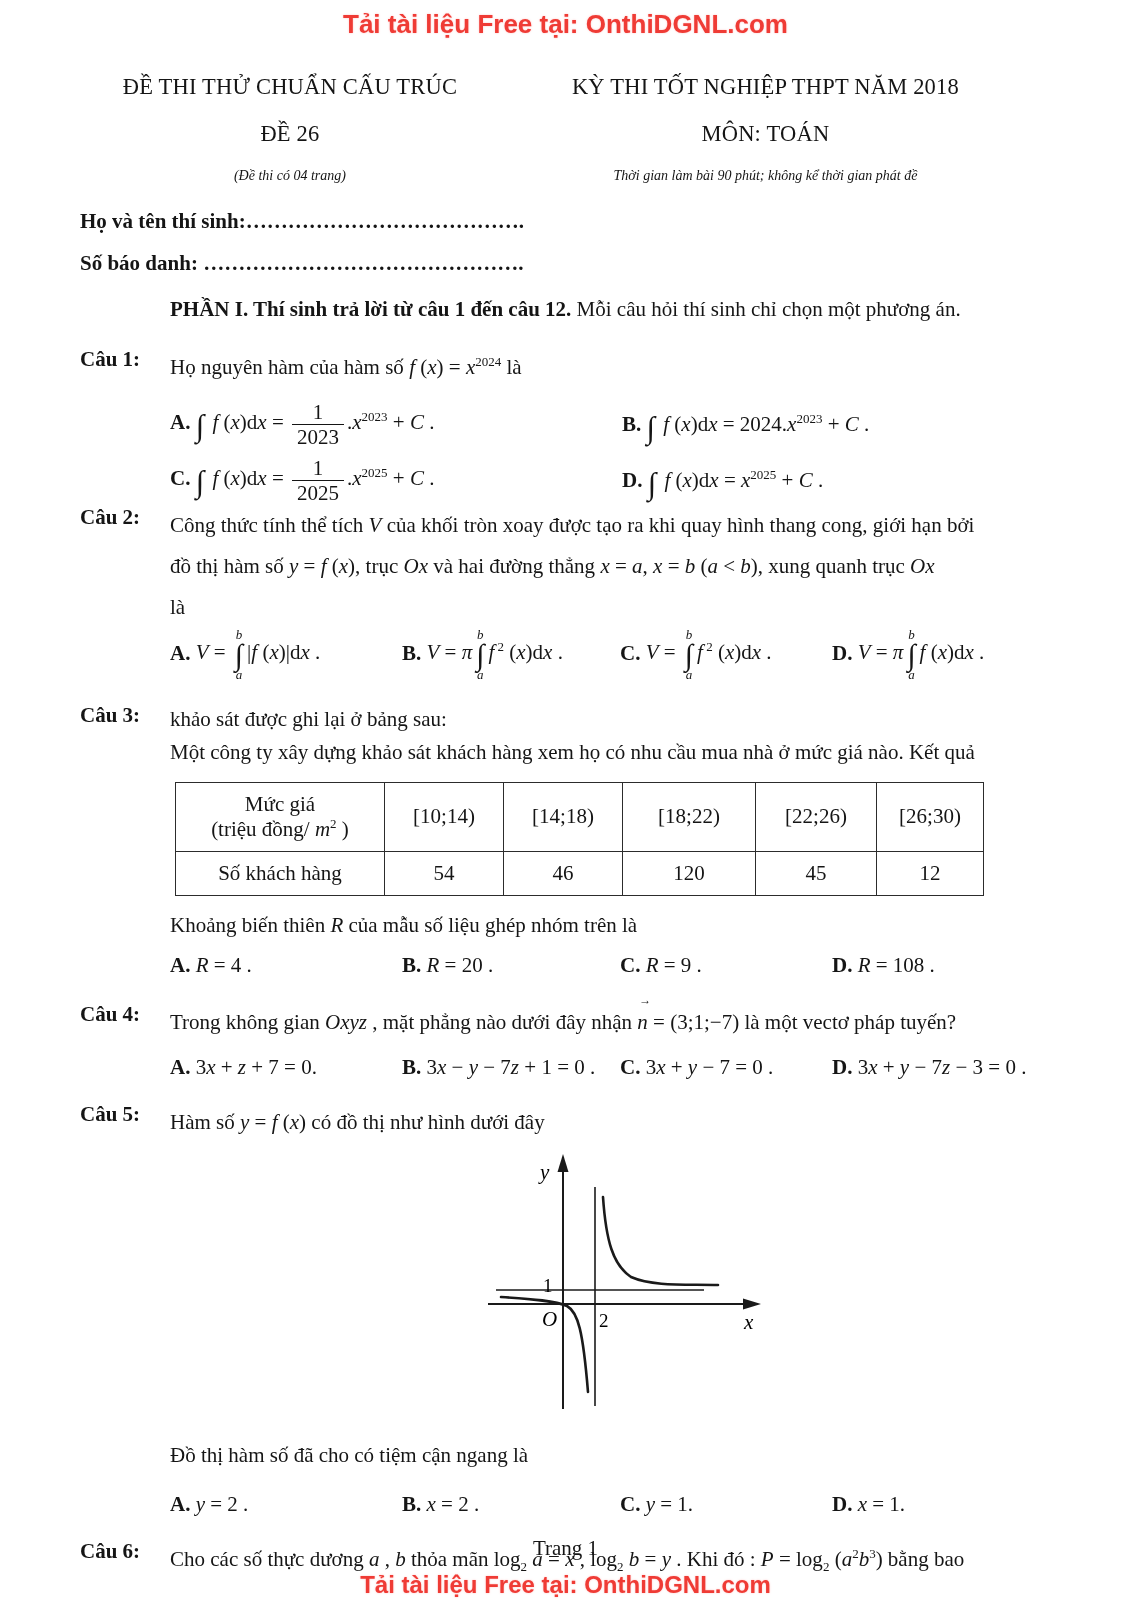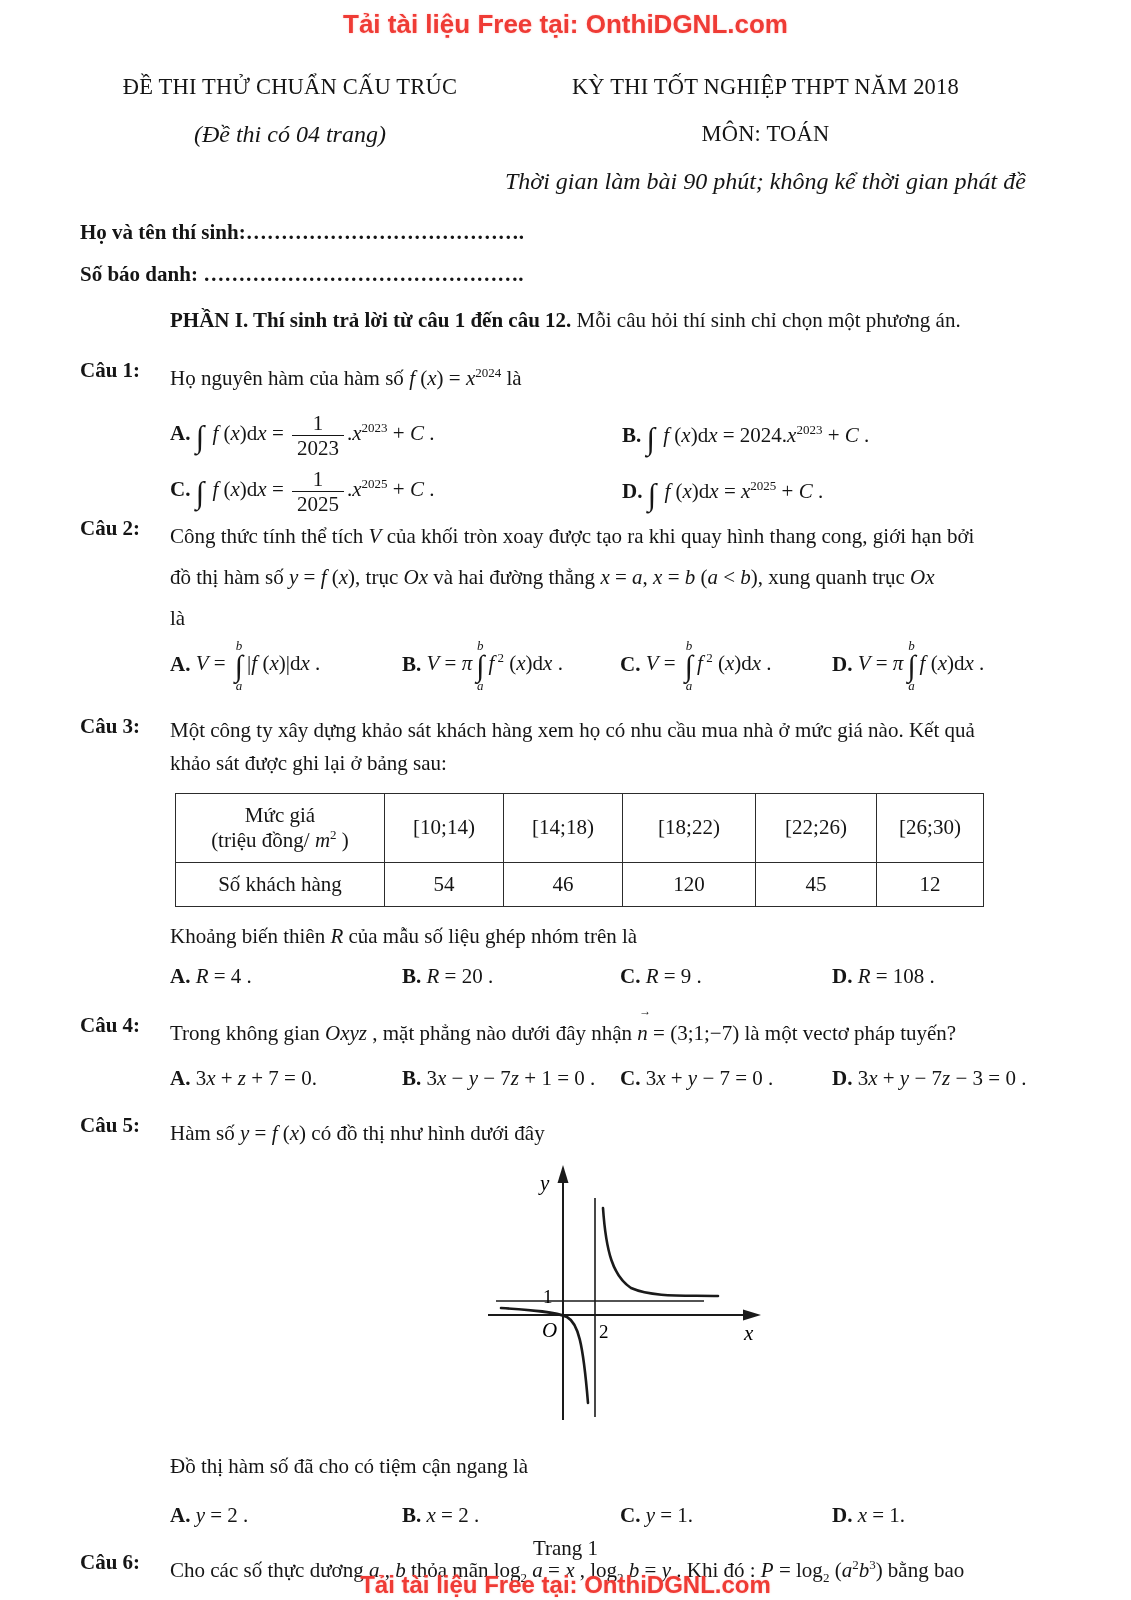--- a/index.html
+++ b/index.html
@@ -13,21 +13,21 @@
     padding-top:9px;text-align:center;
     font-family:"Liberation Sans","DejaVu Sans",sans-serif;
     font-weight:bold;font-size:26px;color:#ef3b35;
     text-shadow:0 0 2px rgba(255,140,140,.55);
   }
   
   .hdr{display:flex;margin:34px 85px 0 95px}
   .hdr-left{width:41%;text-align:center}
   .hdr-right{flex:1;text-align:center}
   .hdr .t1,.hdr .t2{font-weight:normal;font-size:22.5px;margin-bottom:21px;letter-spacing:.2px}
-  .hdr .t3{font-style:italic;font-size:24px}
+  .hdr .t3{font-style:italic;font-size:14px}
   
   .student{margin:25px 0 0 80px;font-weight:bold}
   .student div{margin-bottom:17px}
   
   .part1{margin:6px 60px 0 170px;line-height:1.6}
   .part1 .b{font-weight:bold}
   
   .q{position:relative;margin-left:170px;margin-right:52px}
   .qlabel{position:absolute;left:-90px;top:0;font-weight:bold;white-space:nowrap}
   .qtext{line-height:1.95}
@@ -77,20 +77,21 @@
   .optrow-m{margin-top:12px}
 </style>
 </head>
 <body>
 
 <div class="banner-top">Tải tài liệu Free tại: OnthiDGNL.com</div>
 
 <div class="hdr">
   <div class="hdr-left">
     <div class="t1">ĐỀ THI THỬ CHUẨN CẤU TRÚC</div>
+    <div class="t2">ĐỀ 26</div>
     <div class="t3">(Đề thi có 04 trang)</div>
   </div>
   <div class="hdr-right">
     <div class="t1">KỲ THI TỐT NGHIỆP THPT NĂM 2018</div>
     <div class="t2">MÔN: TOÁN</div>
     <div class="t3">Thời gian làm bài 90 phút; không kể thời gian phát đề</div>
   </div>
 </div>
 
 <div class="student">
@@ -140,22 +141,22 @@
             <span class="lim">b</span>
             <span class="isym">∫</span>
             <span class="lim">a</span>
           </span><i>f</i> (<i>x</i>)d<i>x</i> .</span></div>
   </div>
 </div>
 
 <div class="q mt-q3">
   <span class="qlabel">Câu 3:</span>
   <div class="qtext-tight">
+    <div>khảo sát được ghi lại ở bảng sau:</div>
     <div>Một công ty xây dựng khảo sát khách hàng xem họ có nhu cầu mua nhà ở mức giá nào. Kết quả</div>
-    <div>khảo sát được ghi lại ở bảng sau:</div>
   </div>
   <table class="tbl">
     <tbody>
         <tr class="h">
       <td class="c0">Mức giá<br>(triệu đồng/ <i>m</i><sup>2</sup> )</td>
       <td class="c1">[10;14)</td>
       <td class="c2">[14;18)</td>
       <td class="c3">[18;22)</td>
       <td class="c4">[22;26)</td>
       <td class="c5">[26;30)</td>

